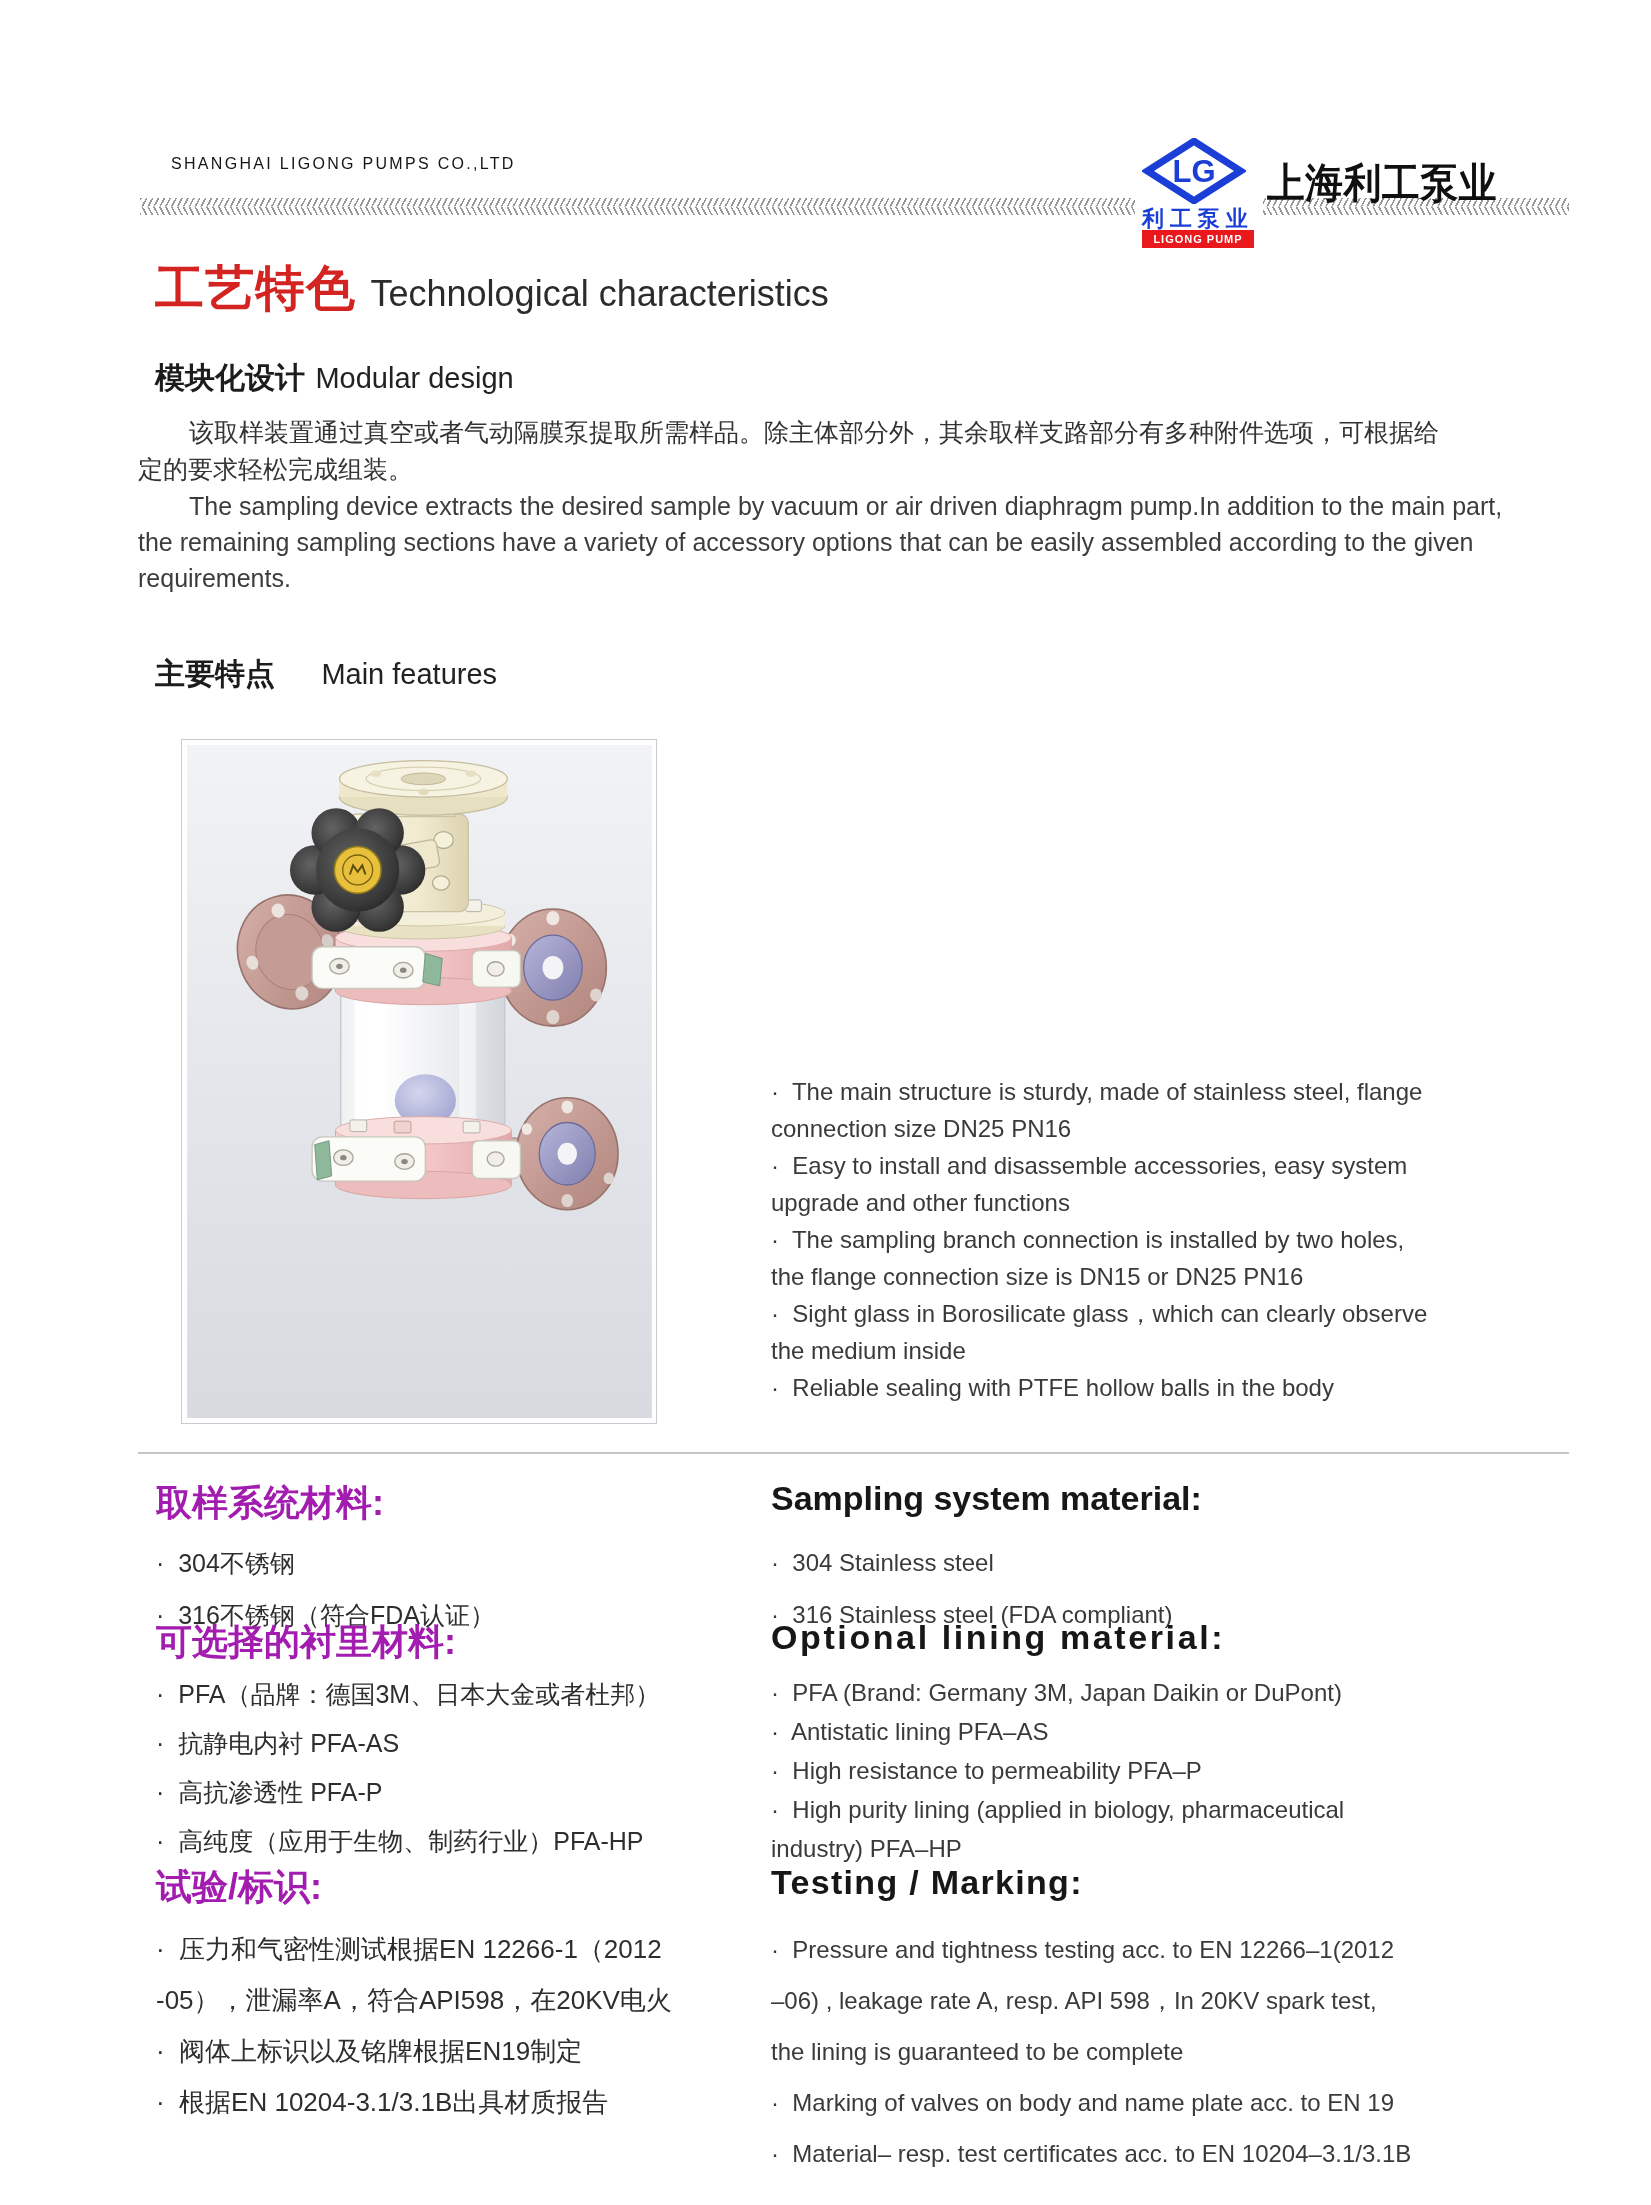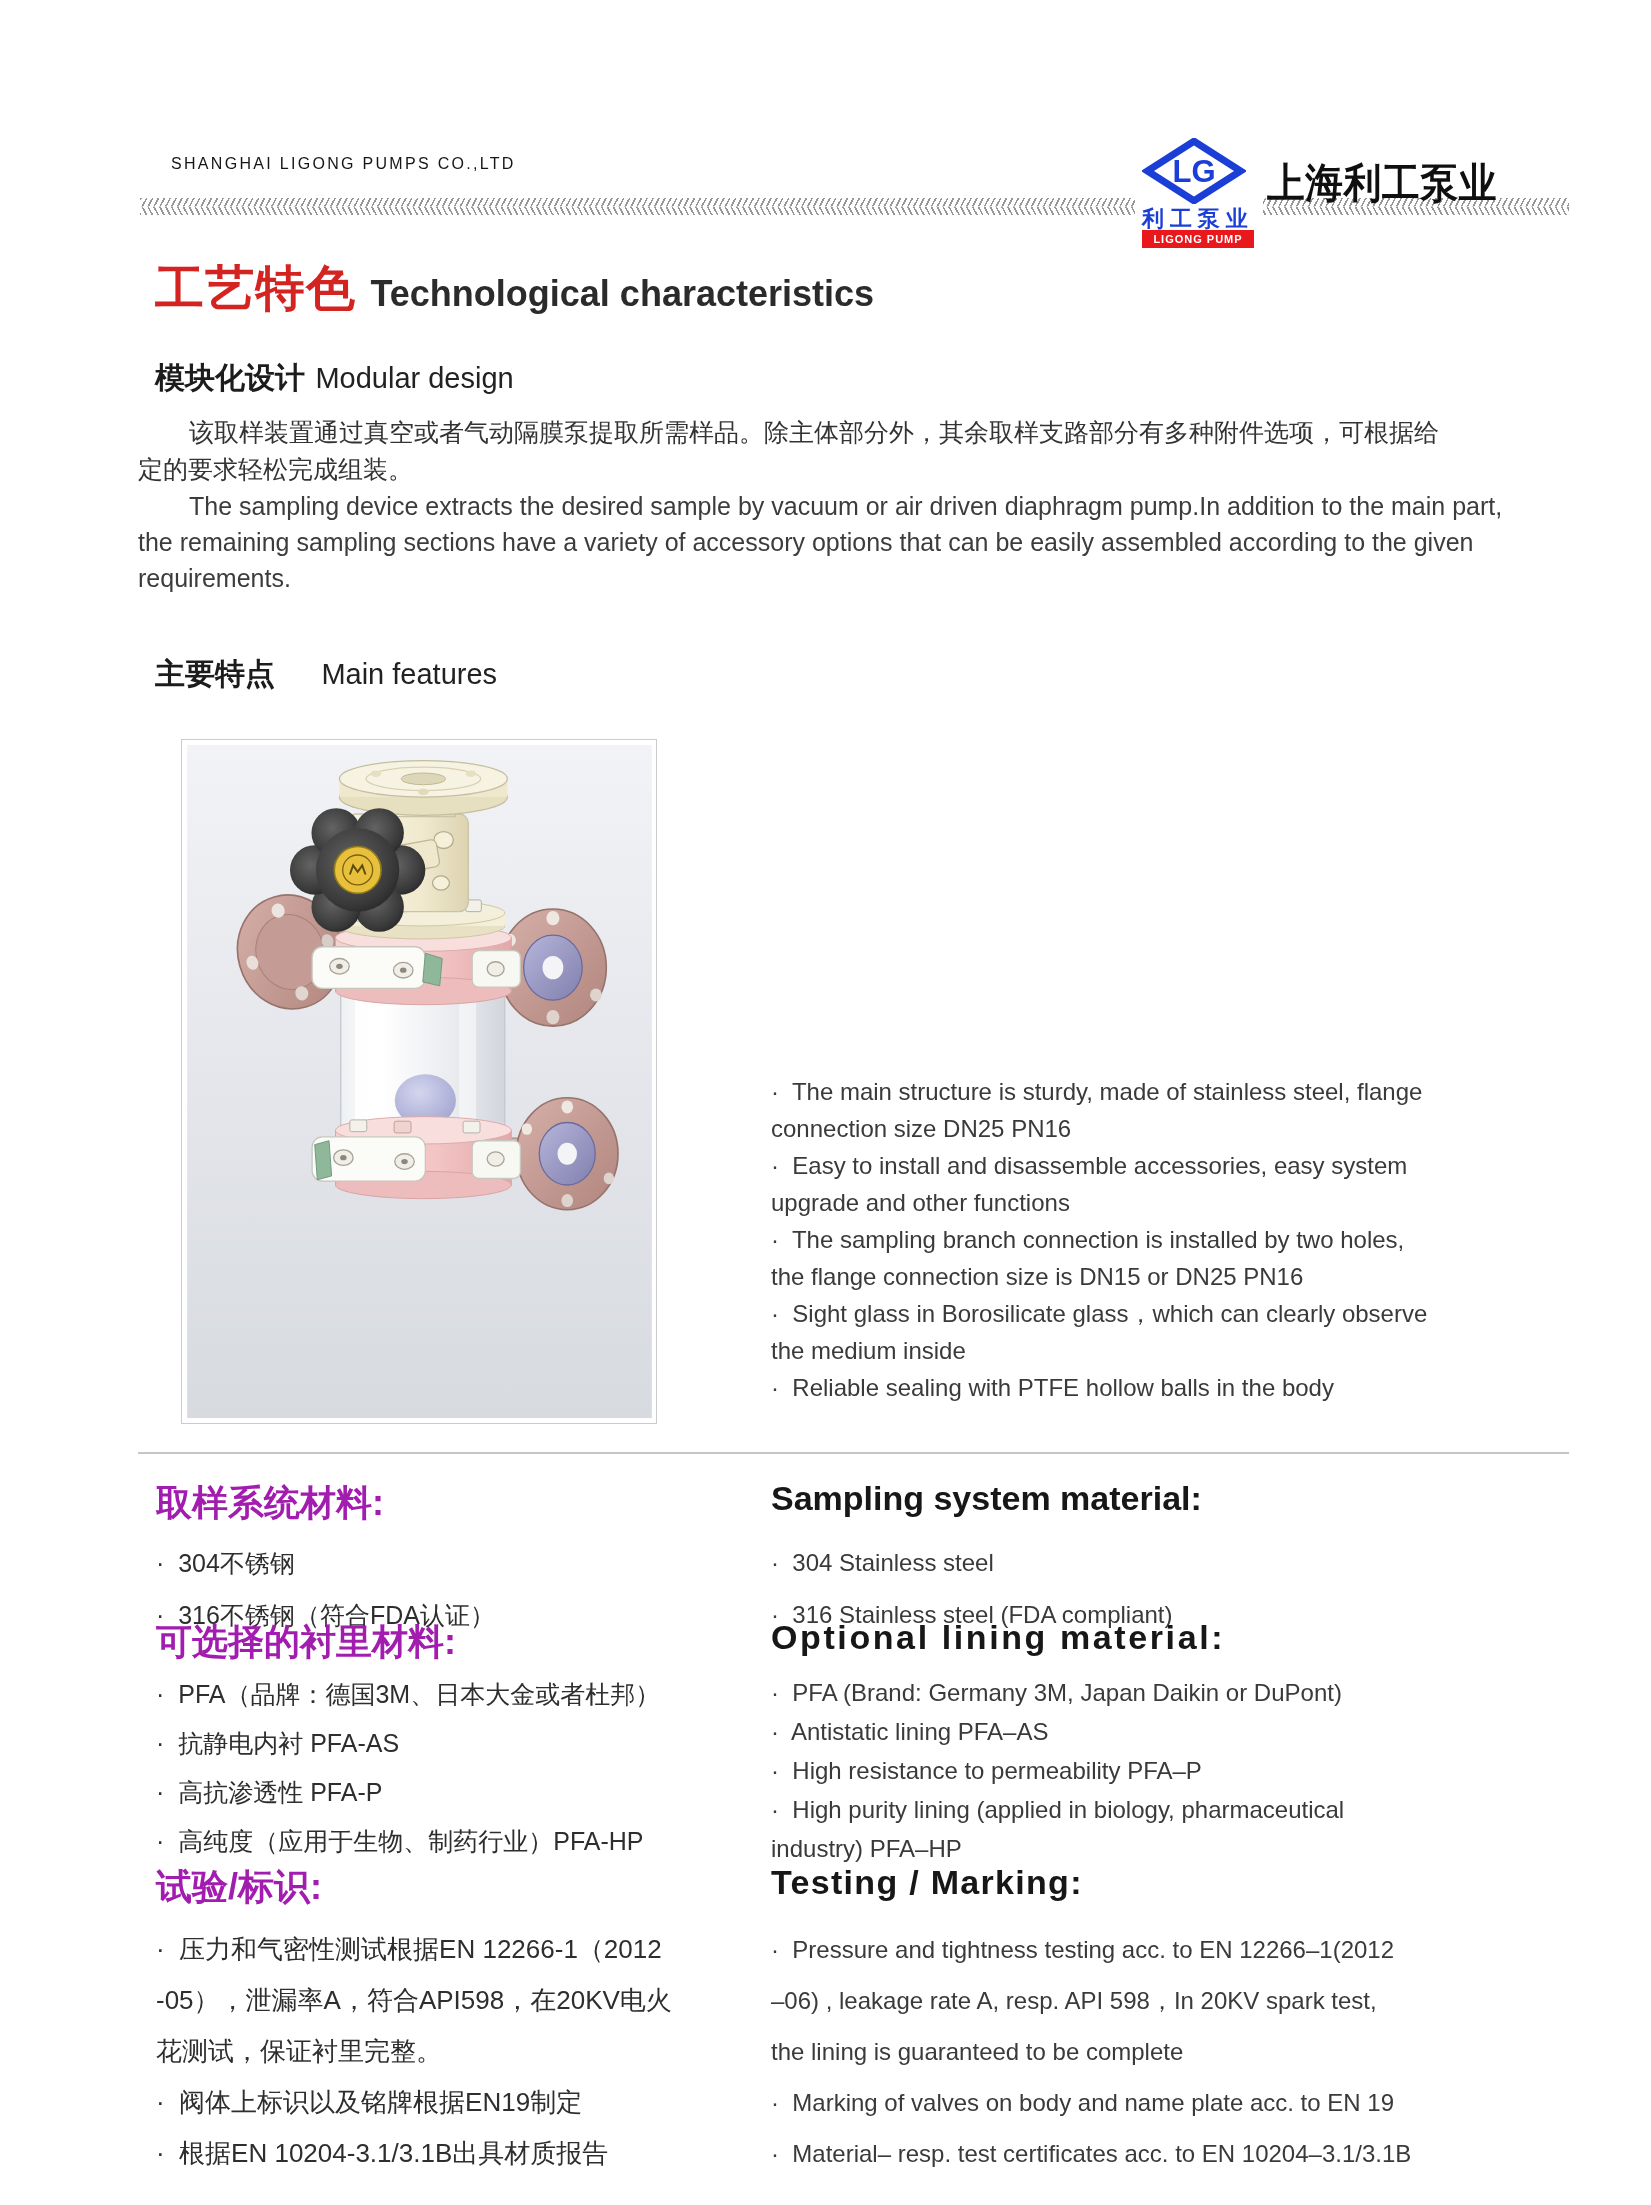--- a/index.html
+++ b/index.html
@@ -27,21 +27,21 @@
            color:#1B3FD6; letter-spacing:5.9px; white-space:nowrap;}
   .logo-badge{left:1142px; top:230px; width:112px; height:18px; background:#E8181C;
            color:#fff; font-size:11px; font-weight:bold; letter-spacing:1px;
            text-align:center; line-height:18px;}
   .brand{left:1267px; top:156px; font-size:41px; font-weight:bold; color:#0f0f0f;
            letter-spacing:0.7px; transform:scaleX(.92); transform-origin:left top; white-space:nowrap;}
 
   
   .title-row{left:155px; top:264px; display:flex; align-items:flex-end;}
   .title-cn{font-size:49px; font-weight:bold; color:#D32422; letter-spacing:1.3px; line-height:1;}
-  .title-en{font-size:36px; color:#2b2b2b; margin-left:14.3px; line-height:1.05;font-weight:bold;}
+  .title-en{font-size:36px; color:#2b2b2b; margin-left:14.3px; line-height:1.05;}
   .h2-row{display:flex; align-items:flex-end;}
   .h2-cn{font-size:30px; font-weight:bold; color:#1c1c1c; line-height:1;}
   .h2-en{font-size:29px; color:#222; margin-left:10.4px; line-height:1;}
   .modular-h{left:155px; top:363px;}
   .features-h{left:155px; top:659px;gap:36px;}
 
   
   .para{color:#333; text-indent:51px;}
   .para-cn{left:138px; top:414px; width:1315px; font-size:25px; line-height:37px;}
   .para-en{left:138px; top:488px; width:1386px; font-size:25px; line-height:36px; color:#3c3c3c;}
@@ -302,21 +302,20 @@
     <div class="ln">·  High resistance to permeability PFA–P</div>
     <div class="ln">·  High purity lining (applied in biology, pharmaceutical</div>
     <div class="ln">industry) PFA–HP</div>
   </div>
 
   <div class="abs sec-h-cn t-cn-h">试验/标识:</div>
   <div class="abs sec-h-en ls2 t-en-h">Testing / Marking:</div>
   <div class="abs t-cn">
     <div class="ln">·  压力和气密性测试根据EN 12266-1（2012</div>
     <div class="ln">-05），泄漏率A，符合API598，在20KV电火</div>
-    <div class="ln">花测试，保证衬里完整。</div>
     <div class="ln">·  阀体上标识以及铭牌根据EN19制定</div>
     <div class="ln">·  根据EN 10204-3.1/3.1B出具材质报告</div>
   </div>
   <div class="abs t-en">
     <div class="ln">·  Pressure and tightness testing acc. to EN 12266–1(2012</div>
     <div class="ln">–06) , leakage rate A, resp. API 598，In 20KV spark test,</div>
     <div class="ln">the lining is guaranteed to be complete</div>
     <div class="ln">·  Marking of valves on body and name plate acc. to EN 19</div>
     <div class="ln">·  Material– resp. test certificates acc. to EN 10204–3.1/3.1B</div>
   </div>

